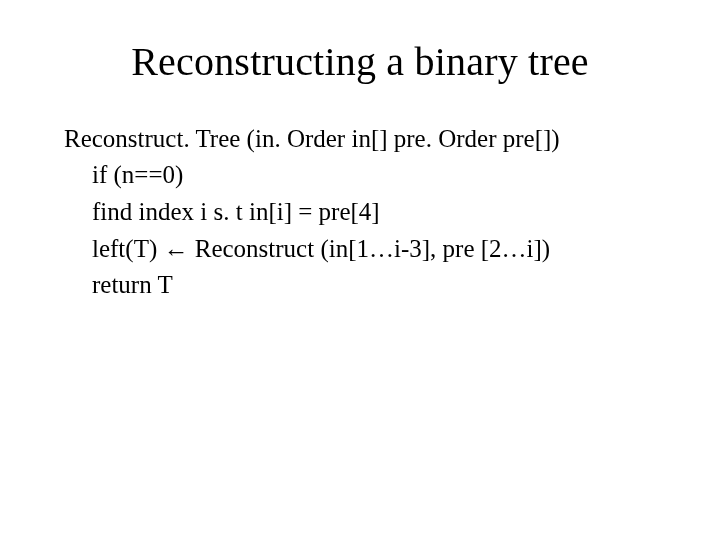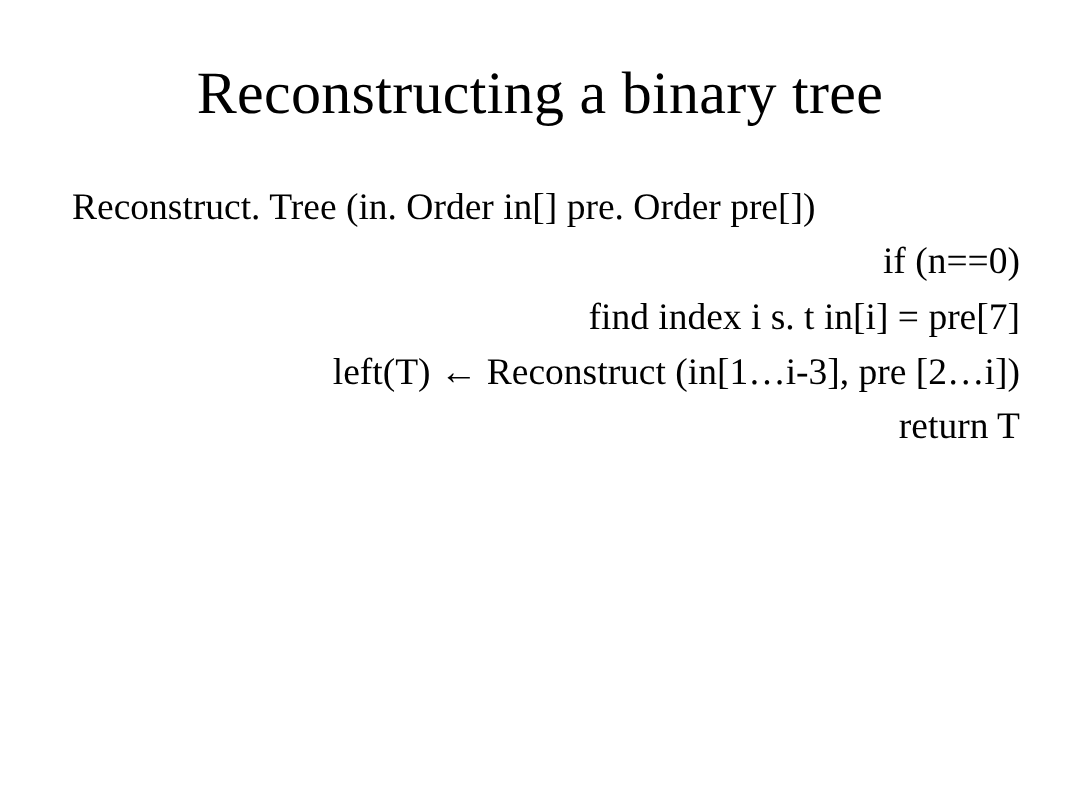--- a/index.html
+++ b/index.html
@@ -24,36 +24,36 @@
     margin: 0 0 36px 0;
     padding-left: 30px;
     padding-right: 30px;
     letter-spacing: 0.2px;
   }
   .body {
     font-size: 25px;
     line-height: 1.45;
     margin-left: 8px;
   }
-  .line0 { margin-left: 0; }
-  .line1 { margin-left: 44px; text-align: right; }
+  .line0 { margin-left: 16px; }
+  .line1 { margin-left: 44px; }
   .line2 { margin-left: 84px; }
   .arrow {
     font-family: "Arial", sans-serif;
     font-size: 25px;
   }
 </style>
 </head>
 <body>
 
 <div class="slide">
   <h1 class="title">Reconstructing a binary tree</h1>
 
   <div class="body">
     <div class="line0">Reconstruct. Tree (in. Order in[] pre. Order pre[])</div>
     <div class="line1">if (n==0)</div>
-    <div class="line1">find index i s. t in[i] = pre[7]</div>
+    <div class="line1">find index i s. t in[i] = pre[4]</div>
     <div class="line1">
       <span>left(T) </span><span class="arrow">←</span><span> Reconstruct (in[1…i-3], pre [2…i])</span>
     </div>
     <div class="line1">return T</div>
   </div>
 </div>
 
 </body></html>

